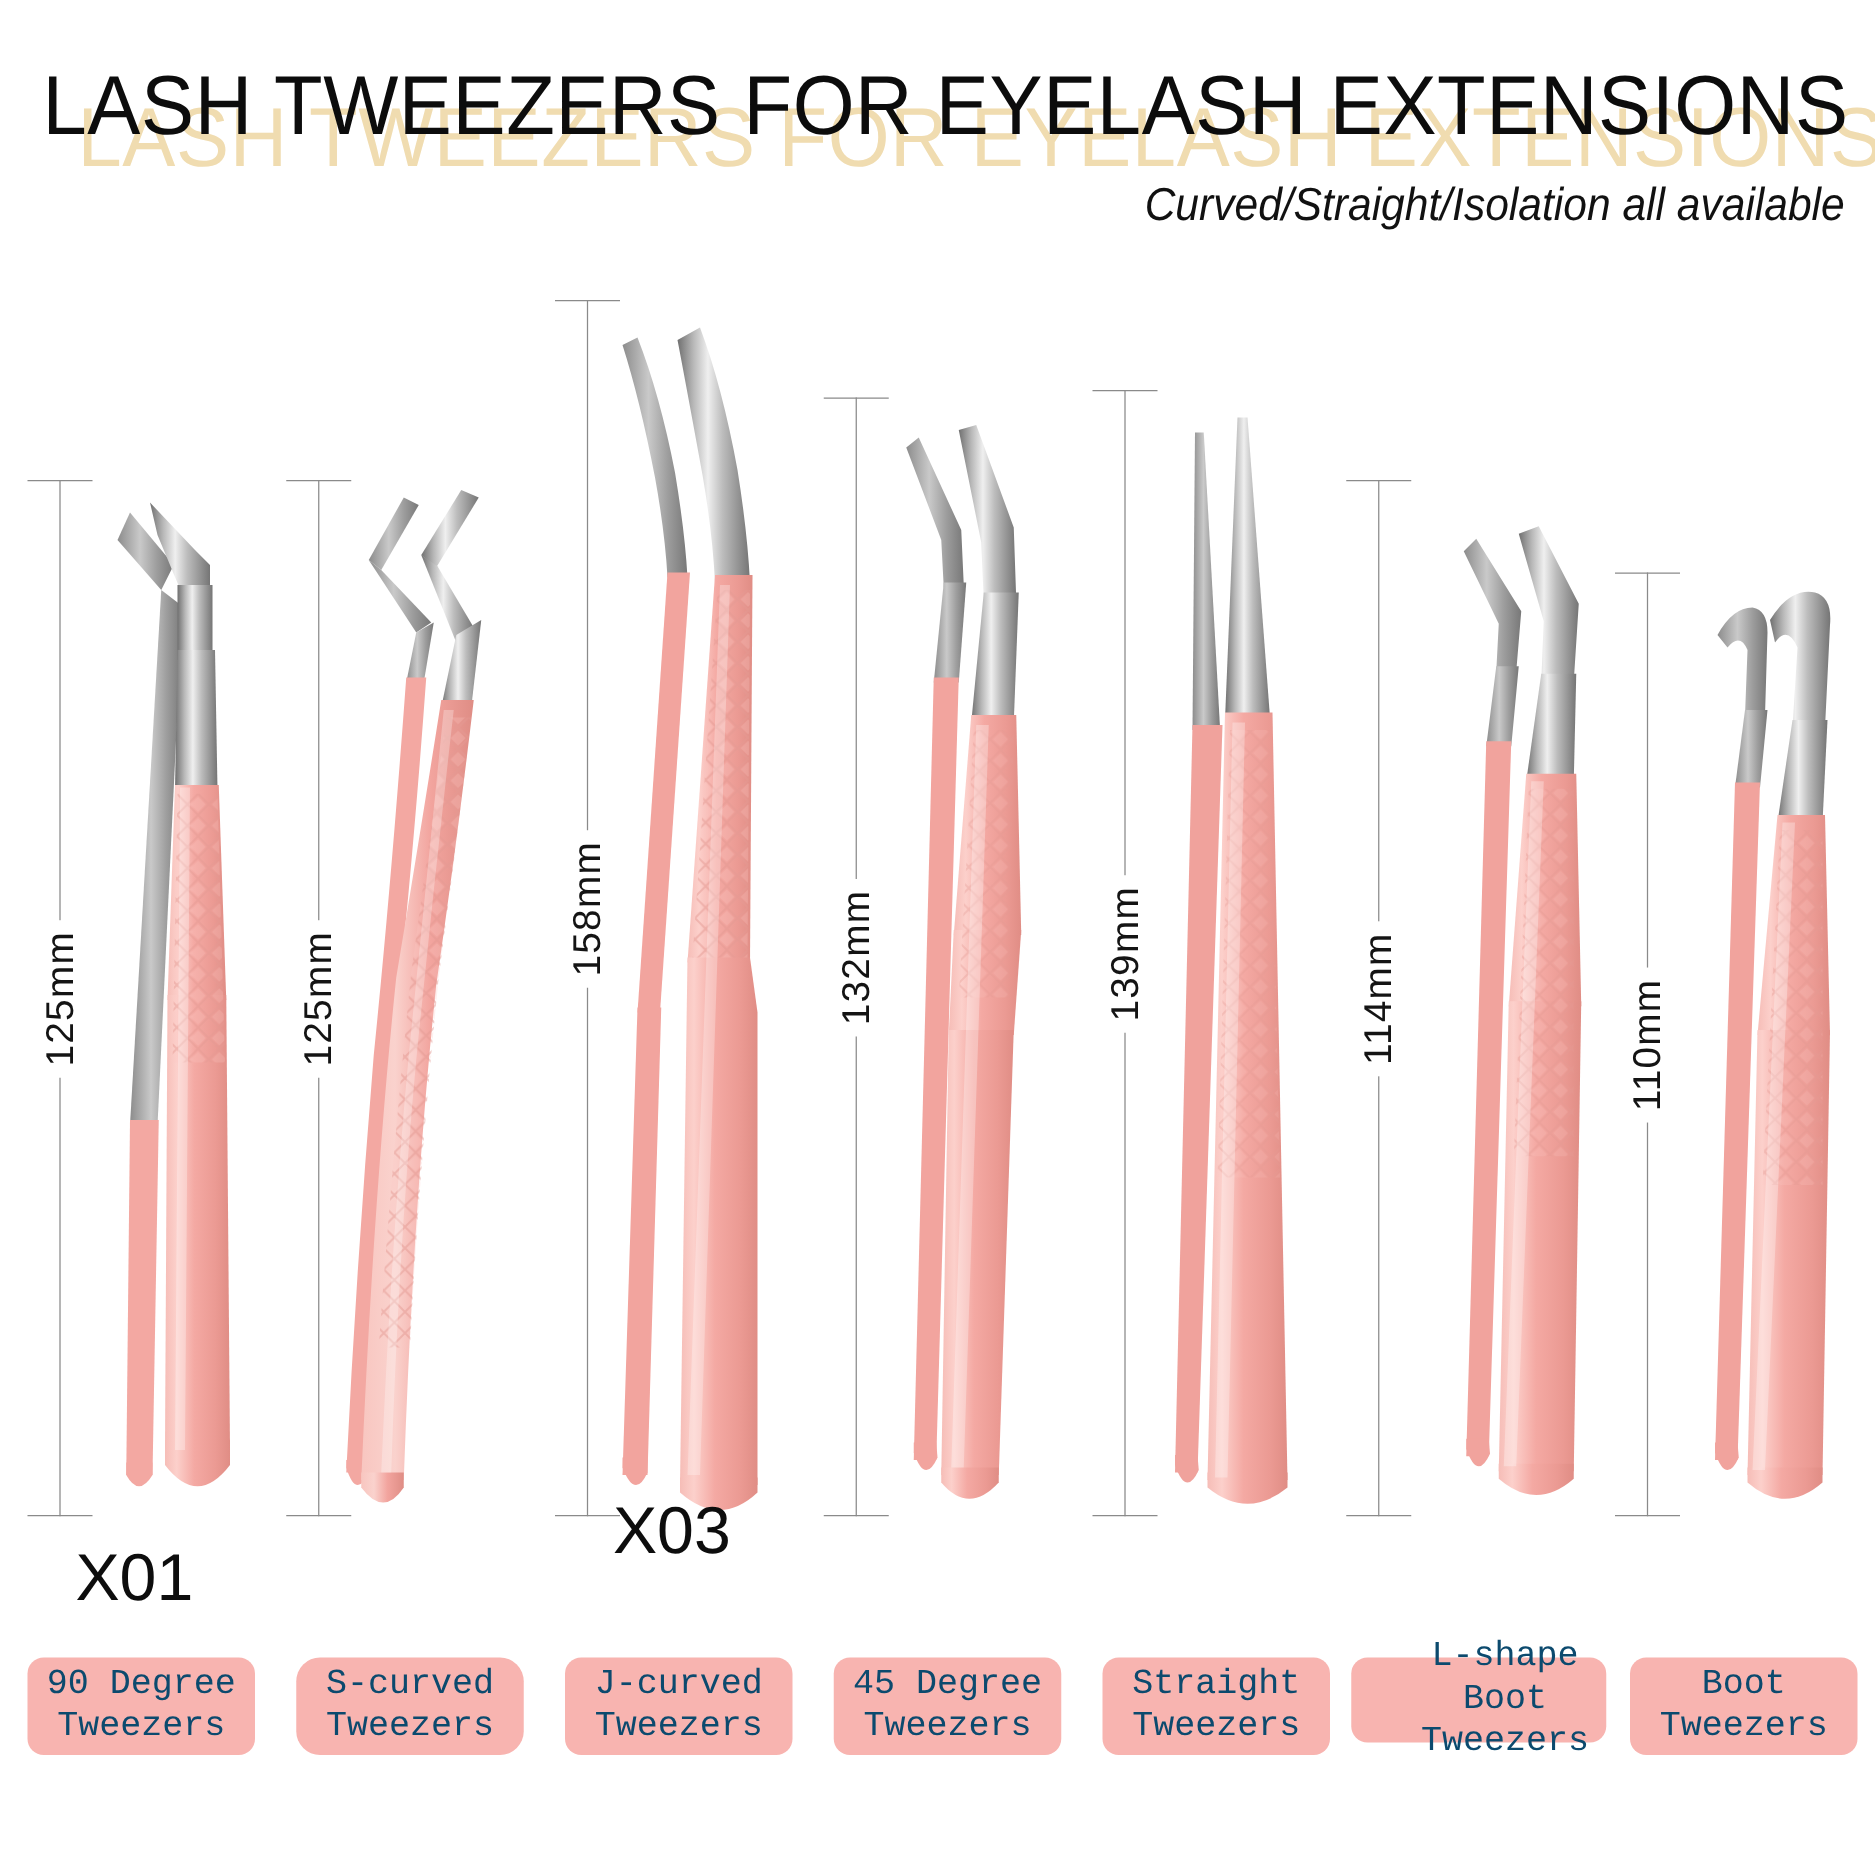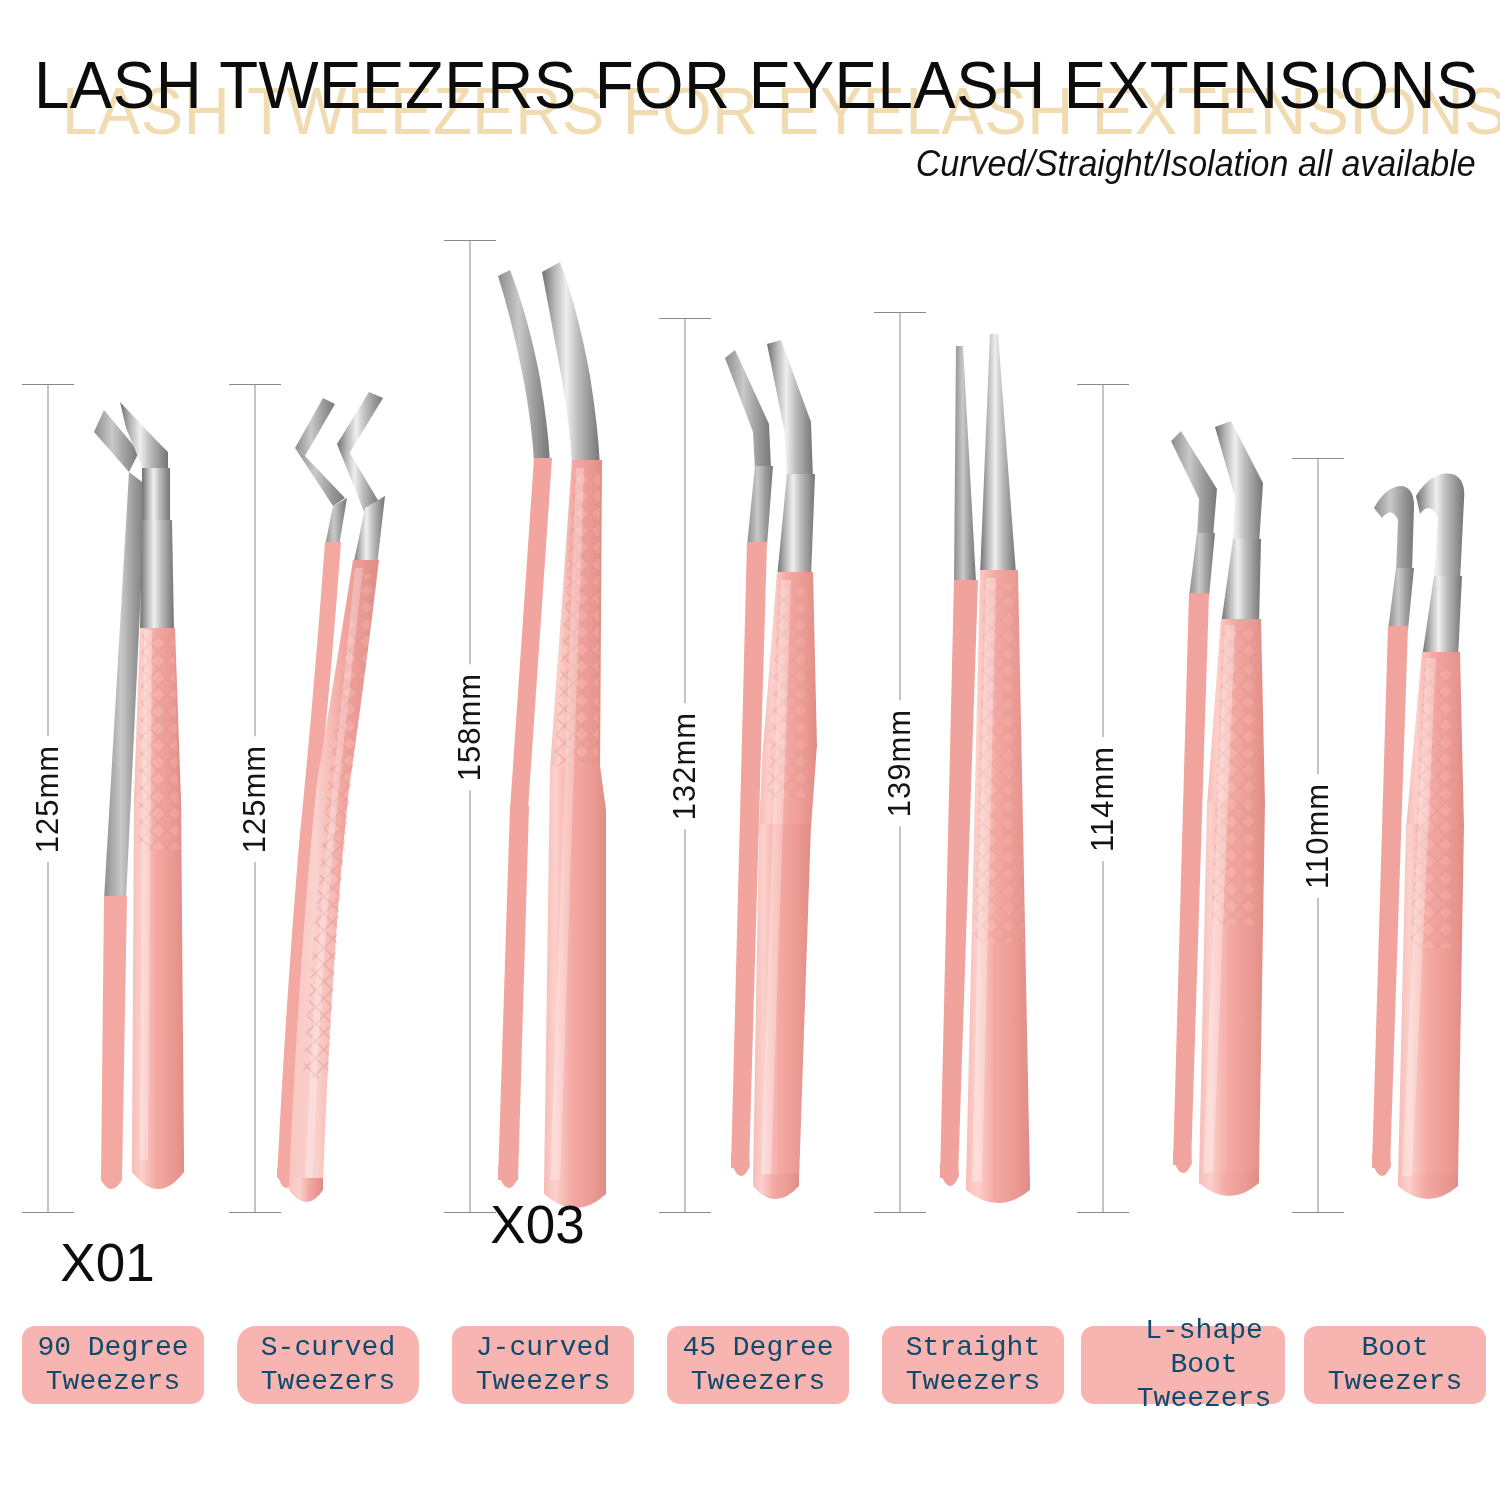--- a/index.html
+++ b/index.html
@@ -326,21 +326,21 @@
         <path d="M66 214 L106 214 L110 400 L52 400 Z" fill="url(#gPink)"></path>
         <path d="M52 396 L110 396 L104 772 L44 772 Z" fill="url(#gPink)"></path>
         <path d="M44 766 L104 766 L104 778 Q74 804 44 778 Z" fill="url(#gPink)"></path>
 
         <path d="M68 226 L104 226 L104 520 L56 520 Z" fill="url(#knurl)" opacity="0.48"></path>
 
         <path d="M70 220 L80 220 L58 768 L48 768 Z" fill="#fff" opacity="0.30"></path>
       </svg>
     </div>
 
-    <div class="chip" style="left:6px;top:1294px;width:204px;height:78px;padding-left:48px;">
+    <div class="chip" style="left:6px;top:1294px;width:204px;height:68px;padding-left:48px;">
       <span>
         <span>L-shape Boot</span><br>
         <span>Tweezers</span>
       </span>
     </div>
   </div>
 
   <div class="item" style="left:1290px;width:210px;">
     <div class="dim" style="left:0px;top:458px;width:56px;height:755px;">
       <div class="vline"></div>

